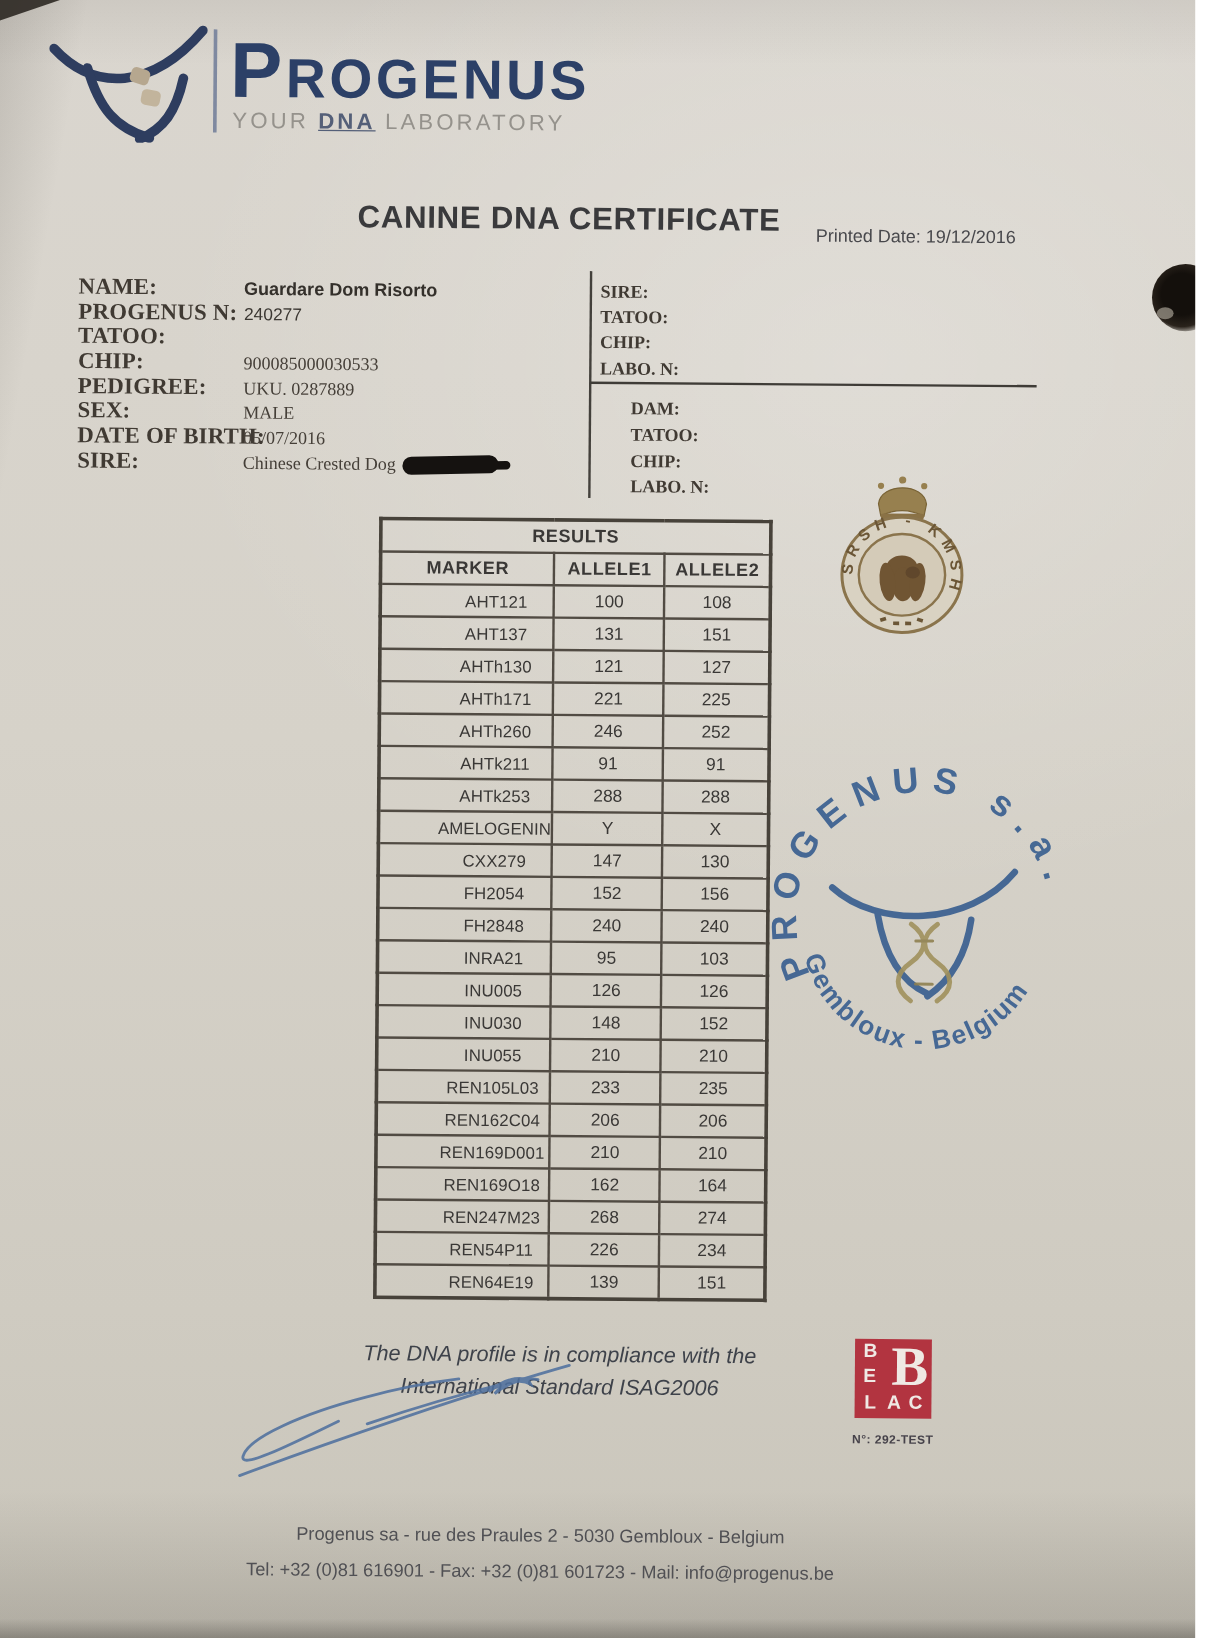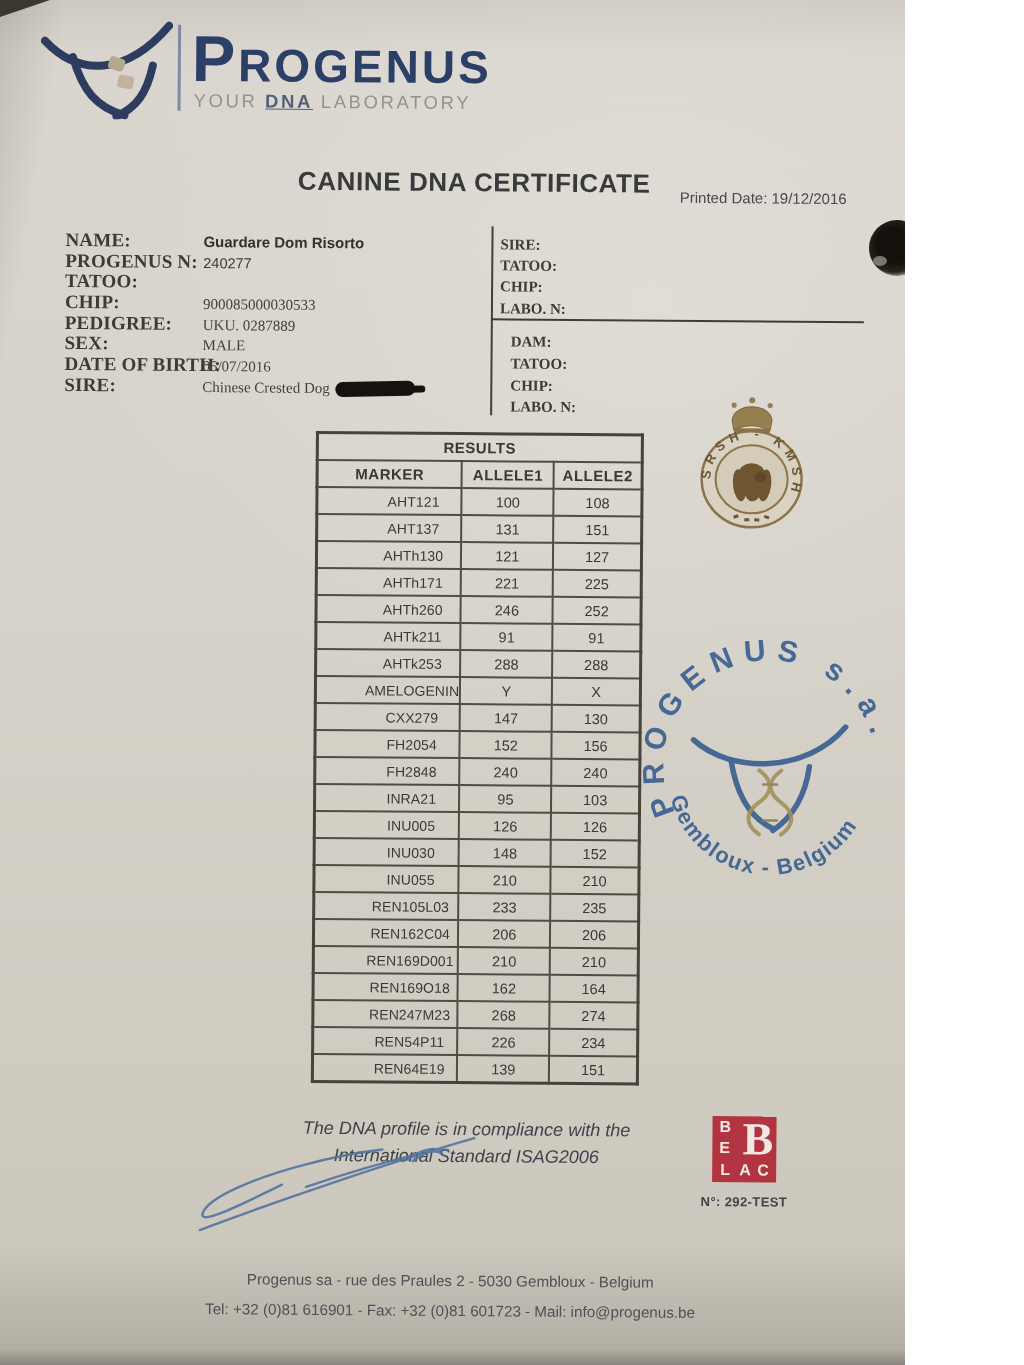--- a/index.html
+++ b/index.html
@@ -1,17 +1,17 @@
 <!DOCTYPE html>
 <html><head>
 <meta charset="utf-8">
 <style>
   html,body{margin:0;padding:0;}
   body{width:1024px;height:1365px;font-family:"Liberation Sans",sans-serif;overflow:hidden;}
-  .photo{position:relative;width:905px;height:1365px;overflow:hidden;
+  .photo{position:relative;width:996px;height:1365px;overflow:hidden;
     background:
       radial-gradient(ellipse 900px 700px at 72% 22%, rgba(255,255,255,0.20), rgba(255,255,255,0) 65%),
       linear-gradient(100deg, rgba(40,35,28,0.14), rgba(40,35,28,0) 6%),
       linear-gradient(0deg, rgba(40,35,28,0.16), rgba(40,35,28,0) 9%),
       linear-gradient(180deg, rgba(40,35,28,0.07), rgba(40,35,28,0) 4%),
       linear-gradient(180deg,#dad6cf 0%,#d6d2c9 45%,#cfcbc1 80%,#c9c5ba 100%);
   }
   .photo::after{content:"";position:absolute;left:0;right:0;bottom:0;height:16px;
     background:linear-gradient(0deg,rgba(25,22,18,0.25),rgba(25,22,18,0));pointer-events:none;}
   .corner-tl{position:absolute;left:0;top:0;width:0;height:0;
@@ -38,21 +38,21 @@
   .field-label{display:inline-block;width:138px;font-family:"Liberation Serif",serif;font-weight:700;
     font-size:19px;color:#403a33;letter-spacing:.2px;}
   .field-value{font-family:"Liberation Serif",serif;font-size:15px;color:#453f38;}
   .field-value.style-name{font-family:"Liberation Sans",sans-serif;font-weight:700;font-size:15px;color:#34302b;}
   .field-value.style-sans{font-family:"Liberation Sans",sans-serif;font-size:14.5px;color:#3c3833;}
   .redaction{display:inline-block;vertical-align:middle;margin-left:6px;width:80px;height:15px;
     background:#151210;border-radius:8px;transform:rotate(-1.5deg);box-shadow:14px 1px 0 -4px #151210;}
   .vline{position:absolute;left:488px;top:226px;width:2px;height:189px;background:#43403b;}
   .parents-block{position:absolute;left:497px;top:233px;}
   .parents-block .field-row{height:21.2px;line-height:21.2px;}
-  .dam-block{position:absolute;left:508px;top:330px;}
+  .dam-block{position:absolute;left:523px;top:330px;}
   .dam-block .field-row{height:21.8px;line-height:21.8px;}
   .parent-divider{position:absolute;left:489px;top:318px;width:372px;height:2px;background:#3f3c37;}
   .plabel{font-family:"Liberation Serif",serif;font-weight:700;font-size:15px;color:#403a33;margin-top:43px;}
 
   
   .results{position:absolute;left:314px;top:432px;border-collapse:collapse;table-layout:fixed;}
   .results th,.results td{border:2px solid #514b43;text-align:center;vertical-align:middle;
     height:25px;padding:0;color:#3a3836;}
   .results{border:3px solid #47423a;}
   .results th{font-size:15px;font-weight:700;letter-spacing:.5px;}
@@ -73,21 +73,21 @@
   
   .belac{position:absolute;left:692px;top:1114px;width:112px;text-align:center;}
   .belac-box{position:relative;display:inline-block;width:64px;height:66px;background:#b23440;}
   .belac-box span{position:absolute;color:#efe9e4;font-weight:800;line-height:1;}
   .belac-b1{left:7px;top:3px;font-size:16px;}
   .belac-e{left:7px;top:24px;font-size:16px;}
   .belac-l{left:8px;top:46px;font-size:16px;}
   .belac-a{left:27px;top:46px;font-size:16px;}
   .belac-c{left:45px;top:46px;font-size:16px;}
   .belac-big{right:3px;top:0px;font-size:46px;font-family:"Liberation Serif",serif;}
-  .belac-number{margin-top:8px;font-size:13px;font-weight:700;color:#46424a;letter-spacing:.4px;}
+  .belac-number{margin-top:8px;font-size:10px;font-weight:700;color:#46424a;letter-spacing:.4px;}
 
   .footer{position:absolute;left:2px;top:1272px;width:906px;text-align:center;font-size:15.2px;color:#505054;}
   .footer .line1{margin-bottom:13px;}
 </style>
 </head>
 <body>
 
 <div class="photo">
   <div class="corner-tl"></div>
   <div class="side-blob">

